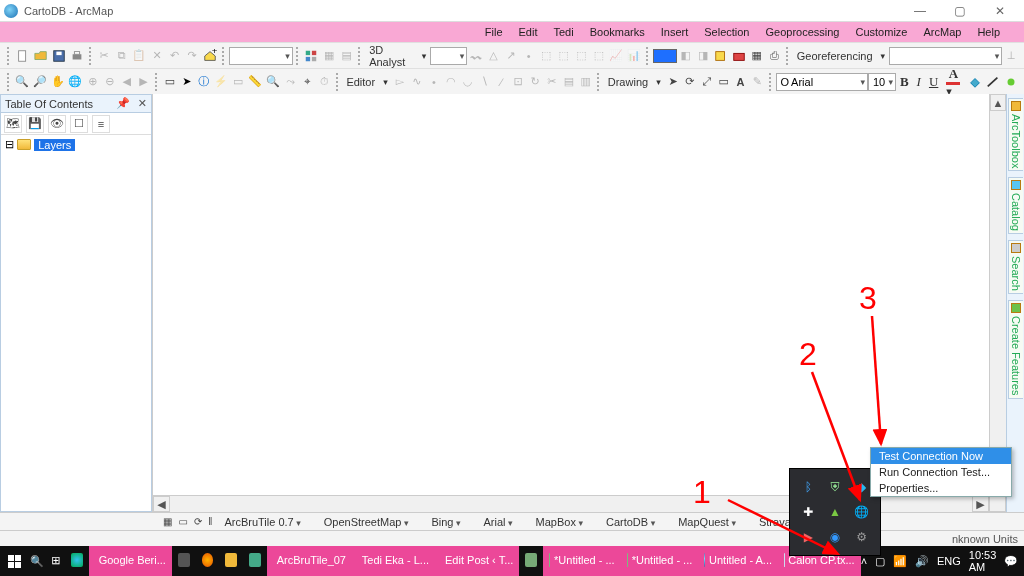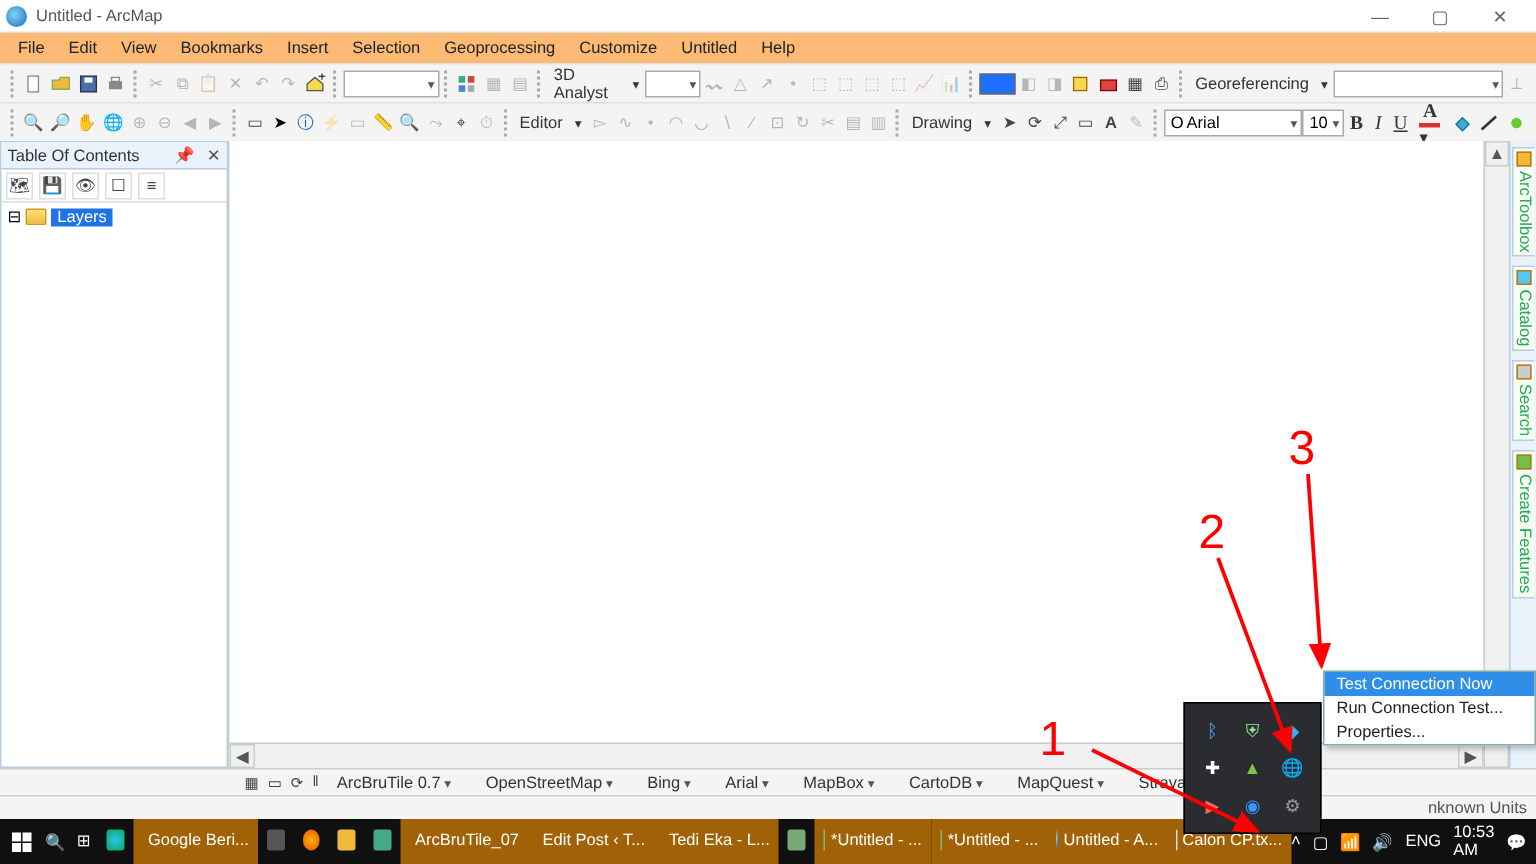--- a/index.html
+++ b/index.html
@@ -7,21 +7,21 @@
 
 
 .titlebar { height: 22px; background: #fff; display: flex; align-items: center; padding: 0 4px; border-bottom: 1px solid #ddd; }
 .titlebar .app-icon { width: 14px; height: 14px; border-radius: 50%; background: radial-gradient(circle at 40% 40%, #7fd3f7, #1a6fb3); margin-right: 6px; }
 .titlebar .title-text { color: #555; font-size: 11px; }
 .titlebar .winbtns { margin-left: auto; display: flex; }
 .titlebar .winbtn { width: 40px; height: 18px; display: flex; align-items: center; justify-content: center; color: #666; font-size: 12px; }
 .titlebar .winbtn.close { background: #fff; }
 
 
-.menubar { height: 20px; background: #fdba74; display: flex; align-items: center; padding: 0 4px; gap: 0; }
+.menubar { height: 20px; background: #f9a8d4; display: flex; align-items: center; padding: 0 16px; gap: 0; justify-content: flex-end; }
 .menubar .menu { padding: 2px 8px; color: #222; }
 
 
 .toolrow { height: 26px; background: #f4f4f4; border-top: 1px solid #e0e0e0; display: flex; align-items: center; padding: 0 4px; overflow: hidden; }
 .toolrow .grip { width: 4px; height: 18px; border-left: 2px dotted #aaa; margin: 0 3px; }
 .tbtn { width: 18px; height: 18px; margin: 0 1px; display: inline-flex; align-items: center; justify-content: center; border: 1px solid transparent; color: #444; }
 .tbtn svg { width: 14px; height: 14px; }
 .tbtn.disabled { opacity: 0.35; }
 .tlabel { padding: 0 4px; color: #333; }
 .dropdown { border: 1px solid #aaa; background: #fff; height: 18px; display: inline-flex; align-items: center; padding: 0 14px 0 4px; position: relative; }
@@ -67,74 +67,74 @@
 
 .viewbar { height:18px; border-top:1px solid #ccc; background:#f4f4f4; display:flex; align-items:center; padding-left:160px;}
 .viewbar .vb { padding:0 3px; font-size:10px; color:#444;}
 .brutile { padding-left:6px; display:flex; gap:17px; flex:1;}
 .brutile .bt { color:#333; padding:0 3px;}
 .brutile .bt:after{ content:" ▾"; font-size:9px; color:#555;}
 .statusbar { height:16px; background:#f4f4f4; border-top:1px solid #ccc; display:flex; align-items:center; padding-right:6px;padding-left:36px;}
 .statusbar .units { margin-left:auto; color:#555;}
 
 
-.ctx { position:absolute; right:0; top:447px; width:142px; background:#fff; border:1px solid #8aa; box-shadow:2px 2px 4px rgba(0,0,0,.25); z-index:50;}
+.ctx { position:absolute; right:12px; top:447px; width:142px; background:#fff; border:1px solid #8aa; box-shadow:2px 2px 4px rgba(0,0,0,.25); z-index:50;}
 .ctx .ci { height:16px; display:flex; align-items:center; padding-left:8px; color:#222; }
 .ctx .ci.hl { background:#2f8fe8; color:#fff;}
 
 
 .tray { position:absolute; left:789px; top:468px; width:92px; height:88px; background:#2b2c30; border:1px solid #000; display:grid; grid-template-columns:repeat(3,1fr); grid-template-rows:repeat(3,1fr); gap:2px; padding:6px; z-index:40;}
 .tray .ti { display:flex; align-items:center; justify-content:center; font-size:12px;}
 
 
 .ann-num { position:absolute; color:#ff0000; font-size:32px; font-weight:400; font-family:Arial; z-index:60;}
 .arrow-svg { position:absolute; z-index:55; pointer-events:none; }
 
 
 .taskbar { position:absolute; left:0; bottom:0; height:30px; width:100%; background:#101010; display:flex; align-items:center; color:#fff; z-index:30;}
 .taskbar .start { width:34px; display:flex; align-items:center; justify-content:center;}
 .win-logo { display:grid; grid-template-columns:6px 6px; grid-template-rows:6px 6px; gap:1px;}
 .win-logo span{ background:#fff;}
 .taskbar .titem { height:30px; display:flex; align-items:center; padding:0 6px; gap:4px; border-bottom:2px solid transparent; white-space:nowrap; max-width:90px; overflow:hidden;}
-.taskbar .titem.active{ background:#a16207;}
+.taskbar .titem.active{ background:#ec4899;}
 .taskbar .search{ width:20px; display:flex;justify-content:center;}
 .taskbar .tray-right{ margin-left:auto; display:flex; align-items:center; gap:8px; padding-right:6px;}
 .taskbtn-ico { width:14px;height:14px; background:#4a8; border-radius:2px;}
 .ico-chrome{ background: conic-gradient(#ea4335 0 120deg,#fbbc05 120deg 240deg,#34a853 240deg 360deg); border-radius:50%;}
 .ico-ff{ background:radial-gradient(circle,#ffb300,#e65100); border-radius:50%;}
 .ico-edge{ background:radial-gradient(circle,#33c3f0,#0a5);}
 .ico-exp{ background:#f0b93a;}
 .ico-arc{ background:radial-gradient(circle at 40% 40%, #7fd3f7, #1a6fb3); border-radius:50%;}
 .ico-np{ background:#7fb97f;}
 
 
 </style>
 </head>
 <body>
 
 <div class="titlebar">
   <div class="app-icon"></div>
-  <div class="title-text">Untitled - ArcMap</div>
+  <div class="title-text">CartoDB - ArcMap</div>
   <div class="winbtns">
     <div class="winbtn">—</div>
     <div class="winbtn">▢</div>
     <div class="winbtn close">✕</div>
   </div>
 </div>
 
 <div class="menubar">
   <div class="menu">File</div>
   <div class="menu">Edit</div>
-  <div class="menu">View</div>
+  <div class="menu">Tedi</div>
   <div class="menu">Bookmarks</div>
   <div class="menu">Insert</div>
   <div class="menu">Selection</div>
   <div class="menu">Geoprocessing</div>
   <div class="menu">Customize</div>
-  <div class="menu">Untitled</div>
+  <div class="menu">ArcMap</div>
   <div class="menu">Help</div>
 </div>
 
 <div class="toolrow">
   <span class="grip"></span>
   <span class="tbtn">
       <svg viewBox="0 0 16 16">
         <rect x="3" y="2" width="8" height="12" fill="#fff" stroke="#888"></rect>
       </svg>
     </span>
@@ -421,26 +421,26 @@
       <span class="taskbtn-ico ico-exp"></span>
     </div>
   <div class="titem">
       <span class="taskbtn-ico ico-vscode"></span>
     </div>
   <div class="titem active">
       <span class="taskbtn-ico ico-exp"></span>
       <span>ArcBruTile_07</span>
     </div>
   <div class="titem active">
+      <span class="taskbtn-ico ico-chrome"></span>
+      <span>Tedi Eka - L...</span>
+    </div>
+  <div class="titem active">
       <span class="taskbtn-ico ico-ff"></span>
       <span>Edit Post ‹ T...</span>
-    </div>
-  <div class="titem active">
-      <span class="taskbtn-ico ico-chrome"></span>
-      <span>Tedi Eka - L...</span>
     </div>
   <div class="titem">
       <span class="taskbtn-ico" style="background:#7a7"></span>
     </div>
   <div class="titem active">
       <span class="taskbtn-ico ico-np"></span>
       <span>*Untitled - ...</span>
     </div>
   <div class="titem active">
       <span class="taskbtn-ico ico-np"></span>

